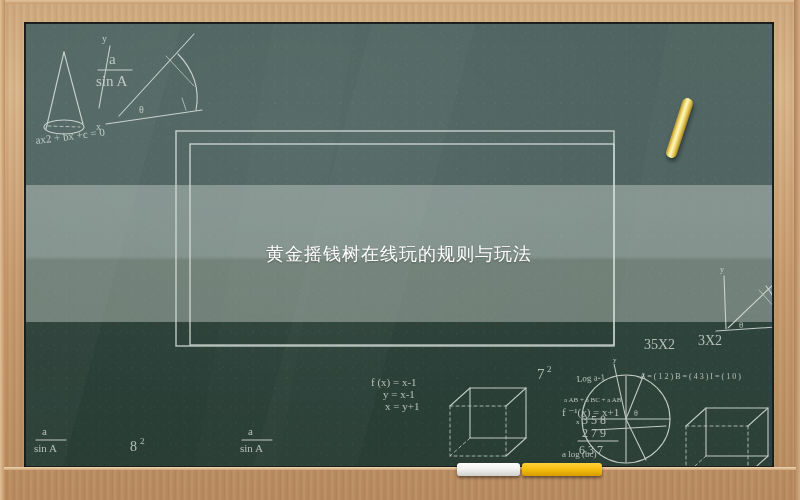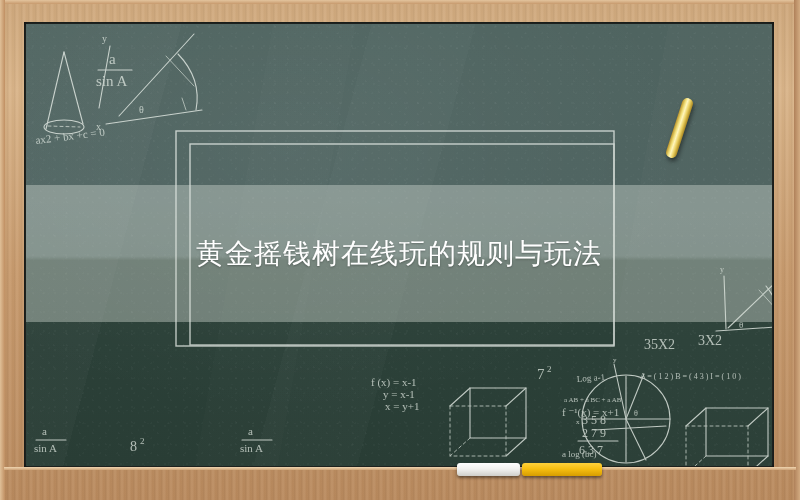--- a/index.html
+++ b/index.html
@@ -102,21 +102,21 @@
     position:absolute;
     left:0; top:161px; width:746px; height:137px;
     background:rgba(214,222,216,0.40);
     pointer-events:none;
   }
   #title-text {
     position:absolute;
     left:0; top:161px; width:746px; height:137px;
     display:flex; align-items:center; justify-content:center;
     color:#ffffff;
-    font-size:28px;
+    font-size:18px;
     letter-spacing:1px;
     font-family:"DejaVu Sans","Liberation Sans",sans-serif;
     text-shadow:0 1px 2px rgba(0,0,0,0.28);
     white-space:nowrap;
     text-align:center;
   }
 
   
   #chalk-stick {
     position:absolute;

